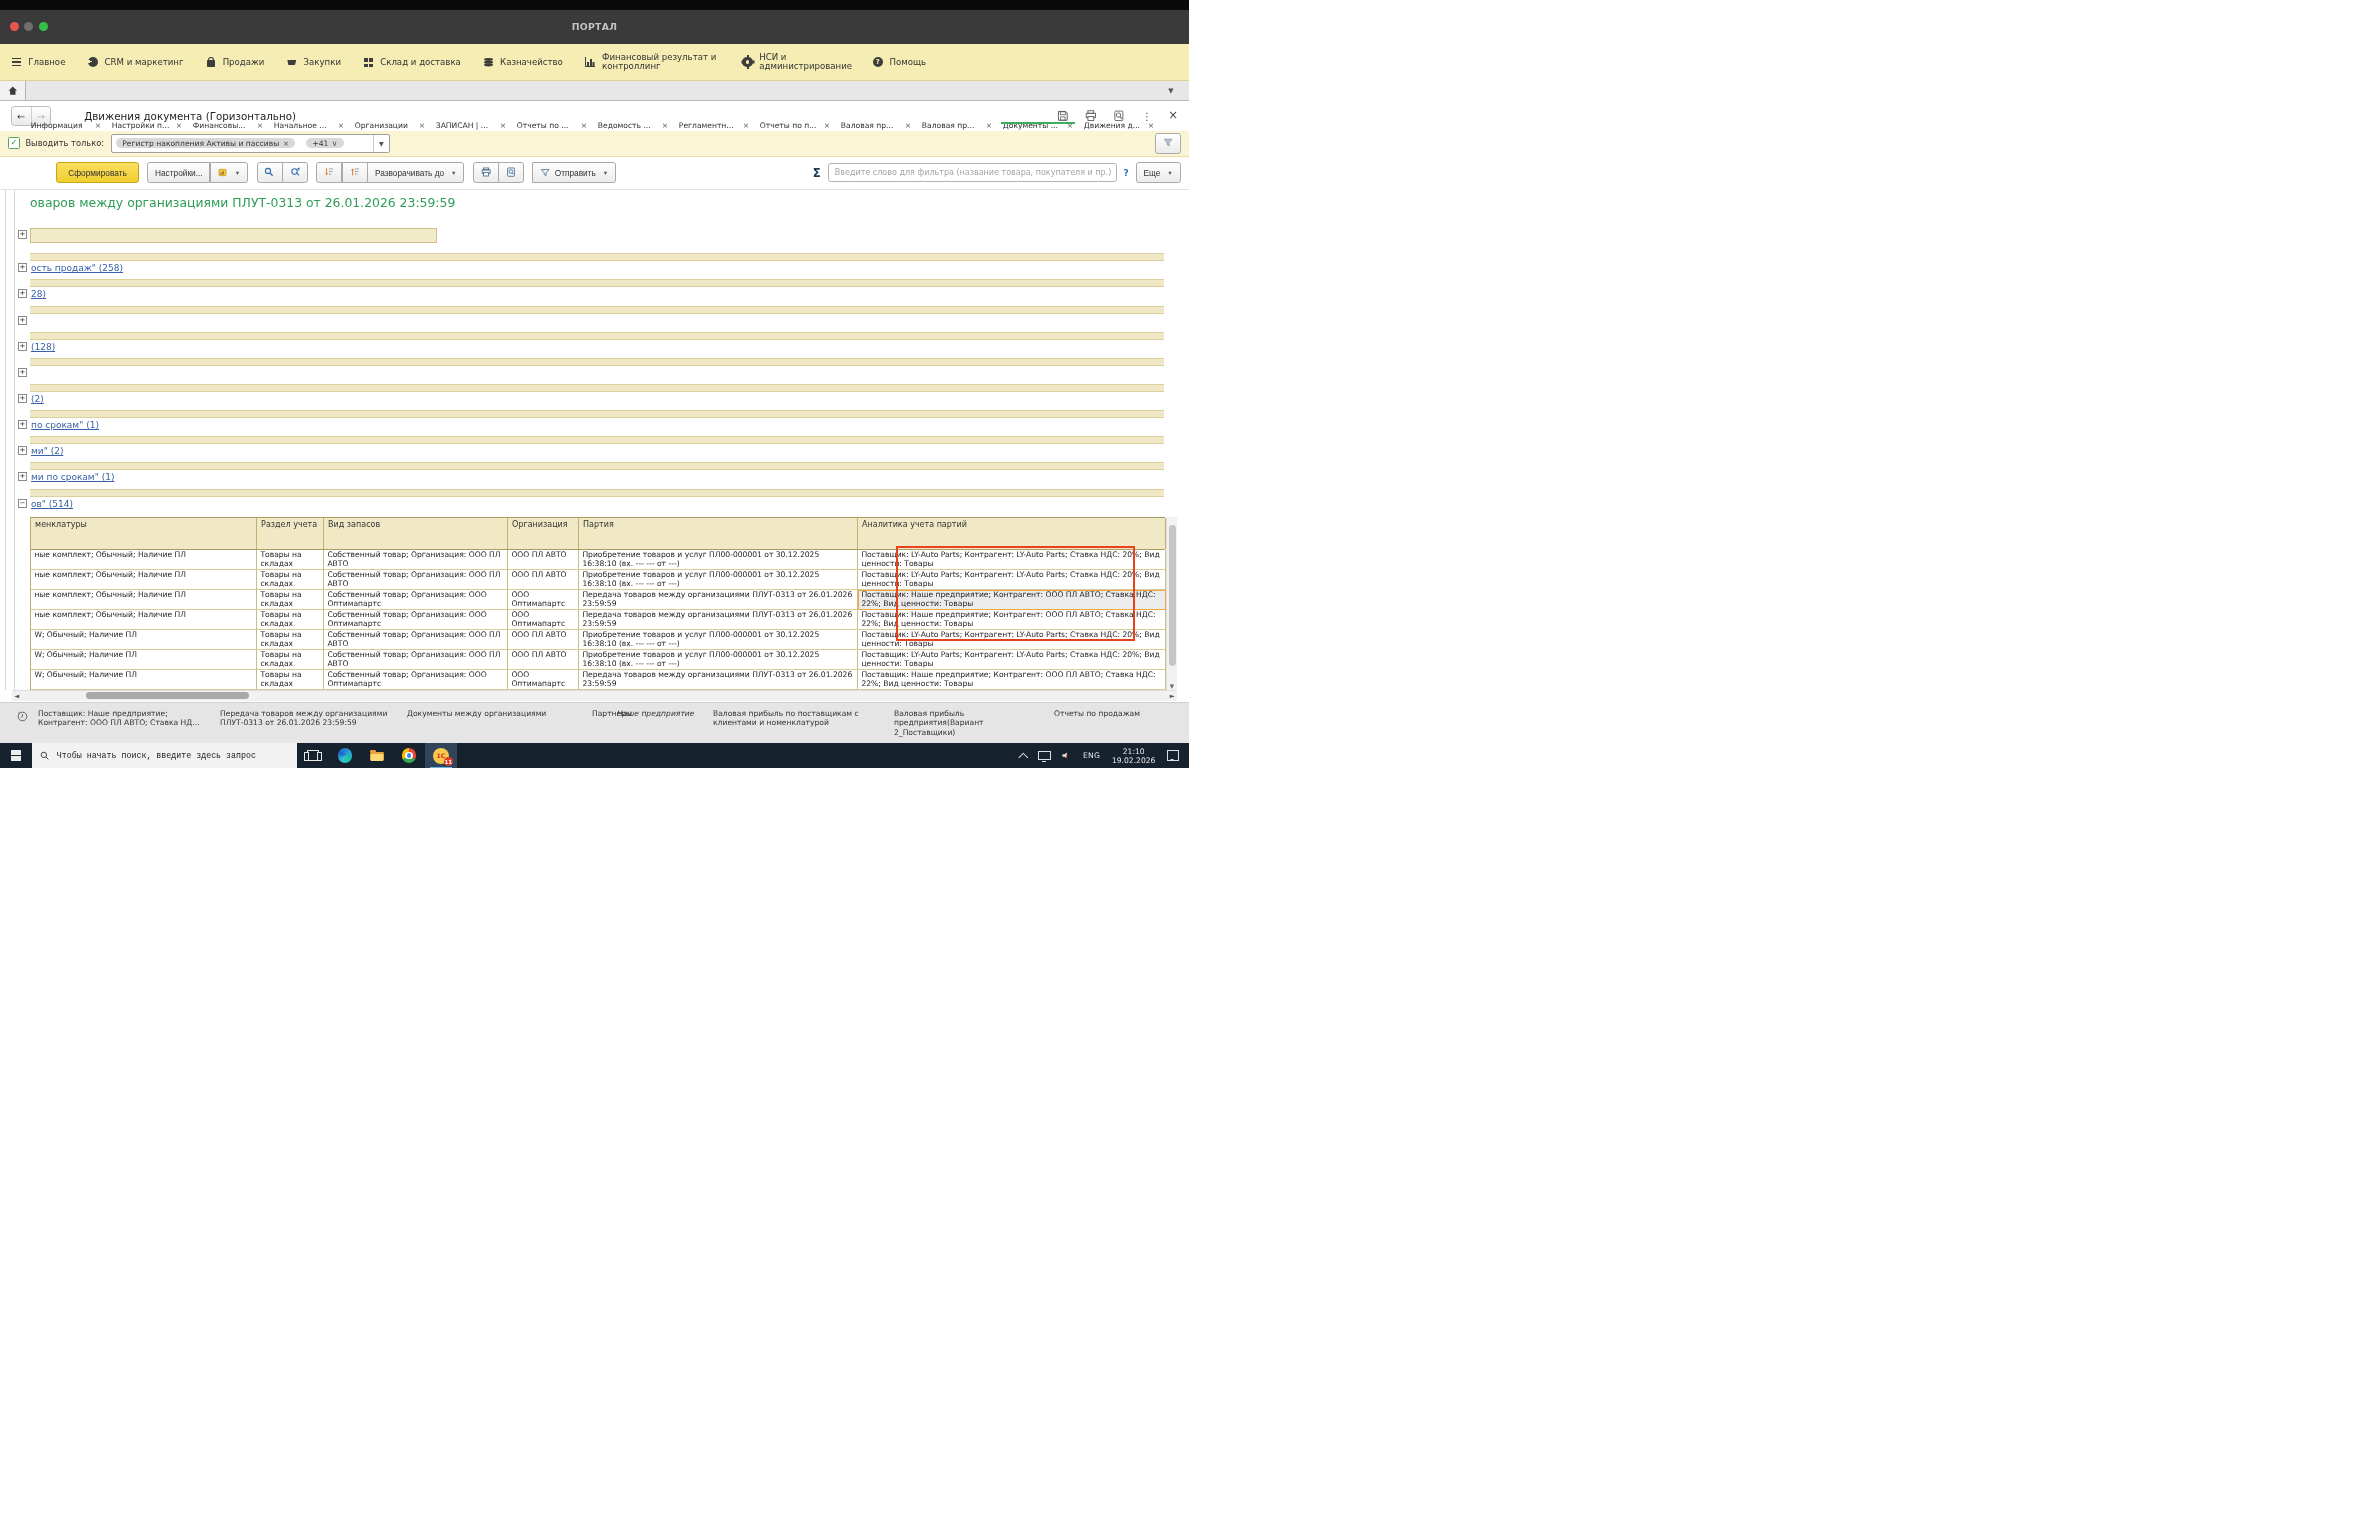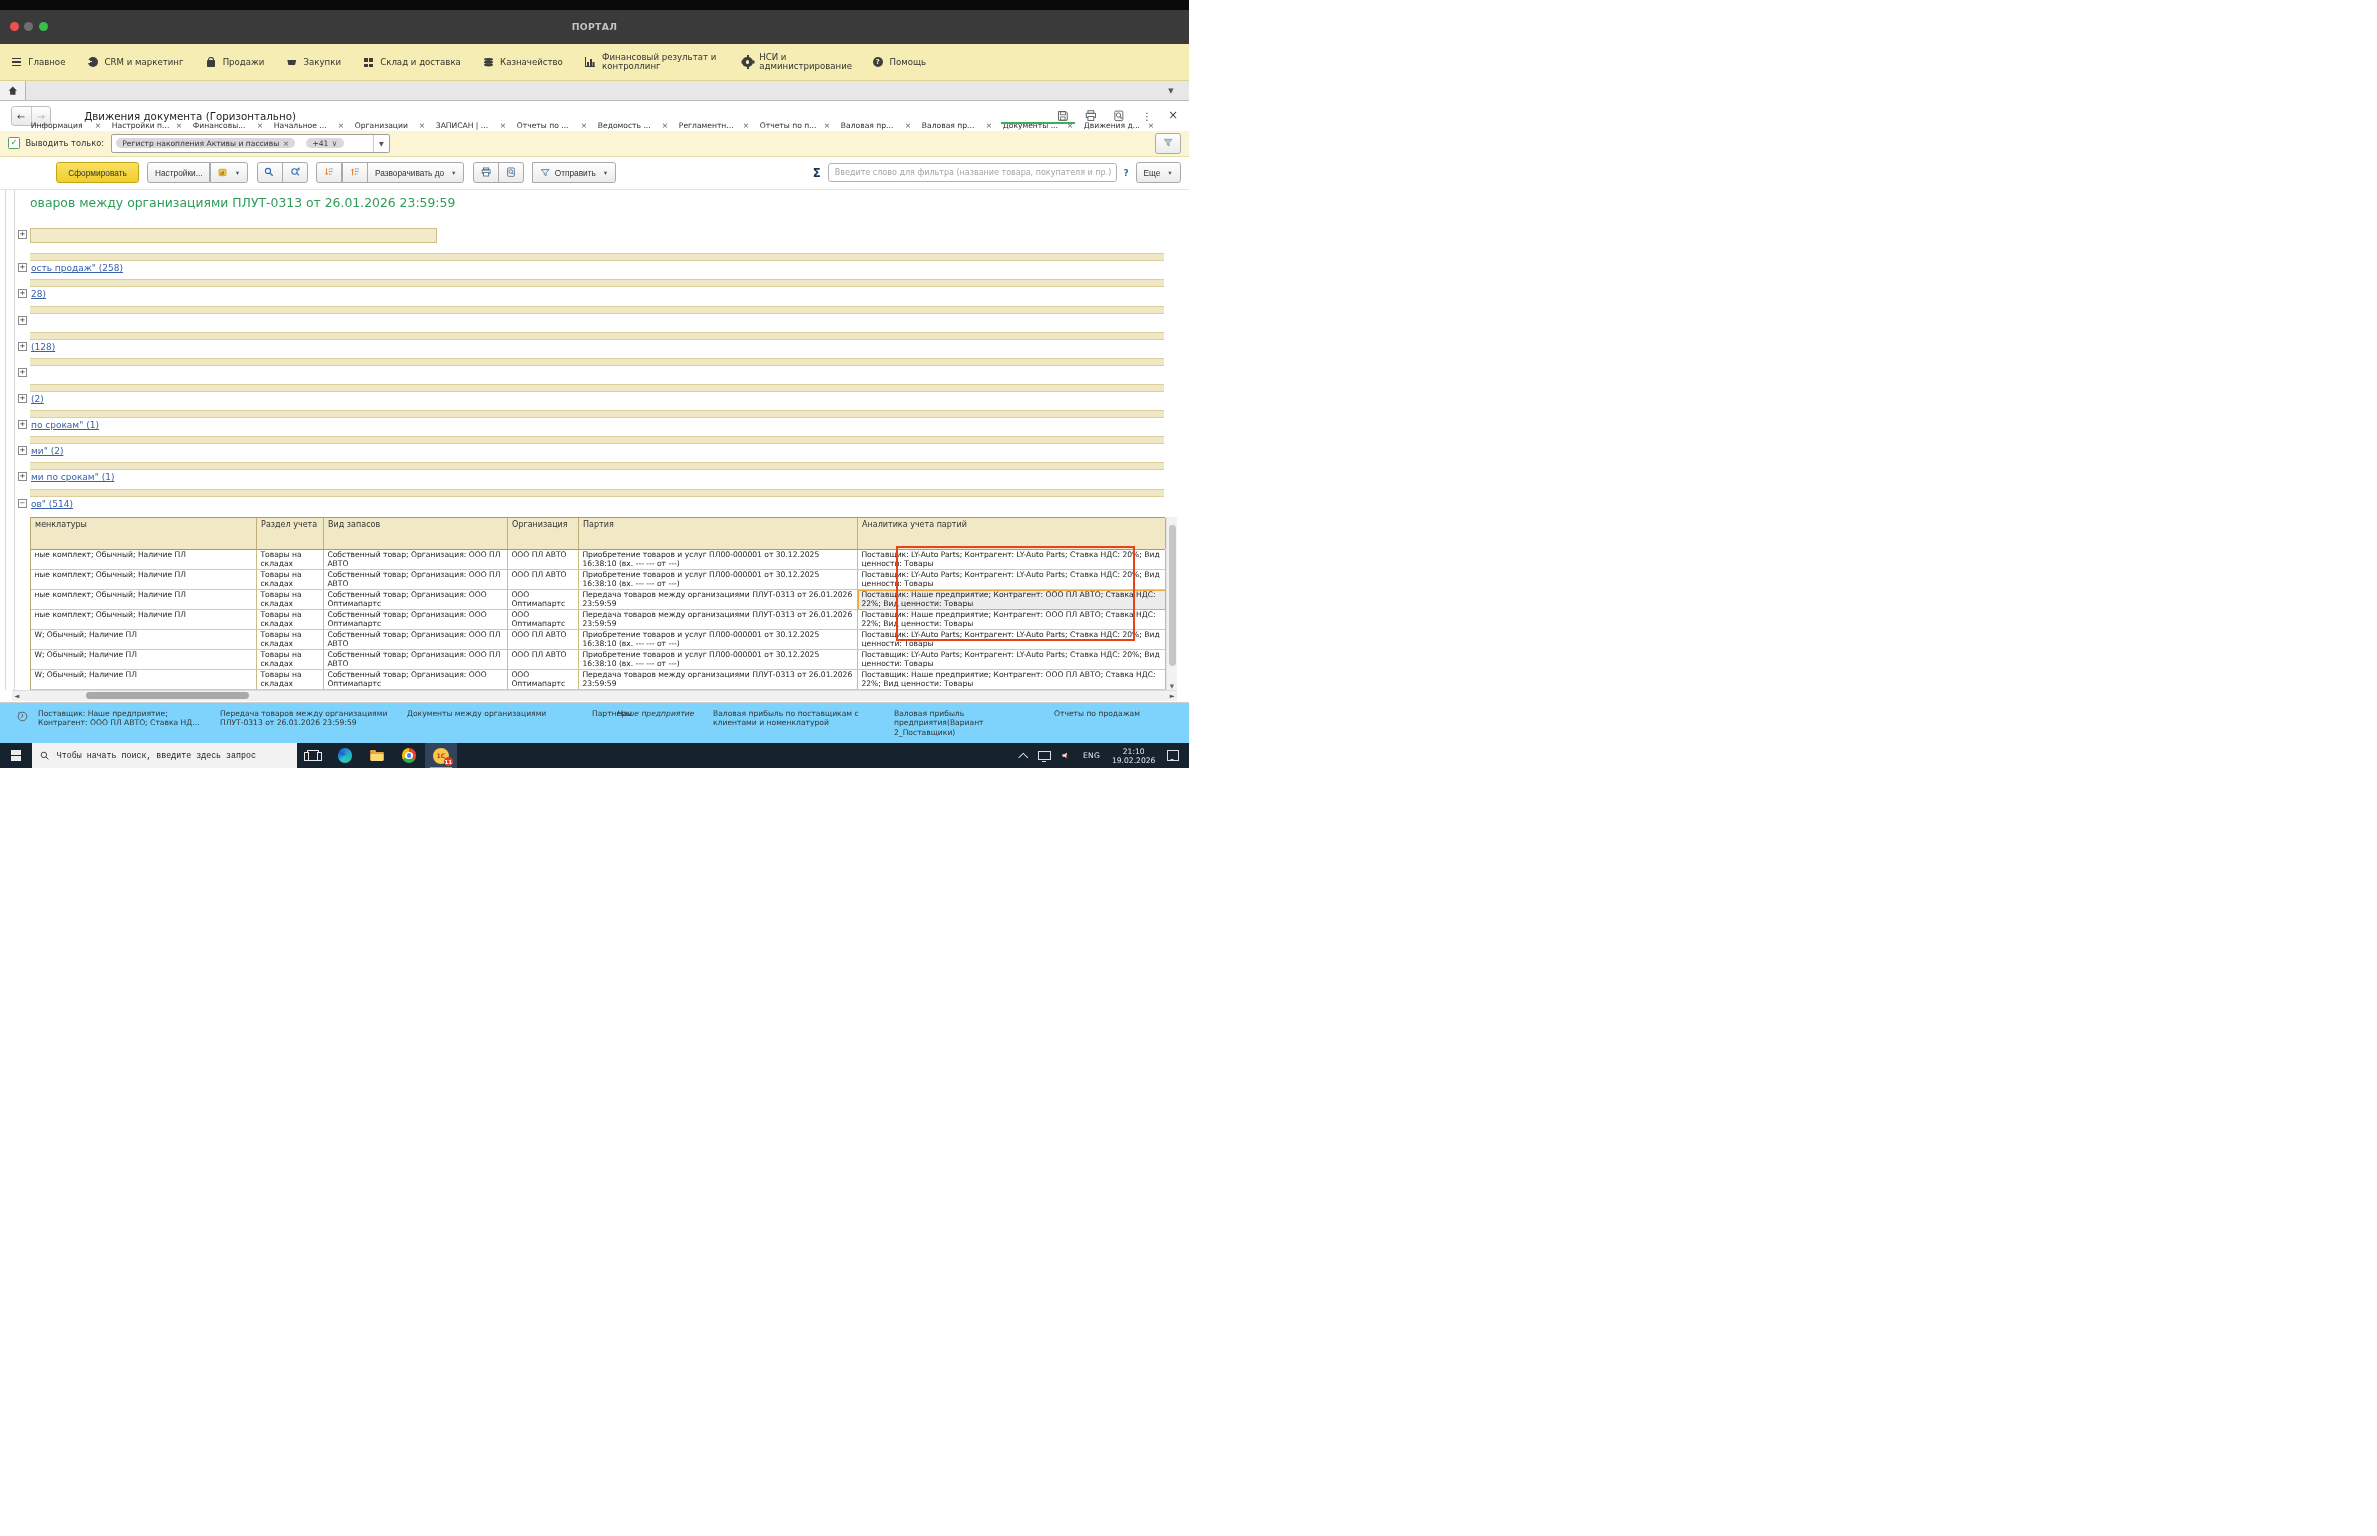--- a/index.html
+++ b/index.html
@@ -112,21 +112,21 @@
   .cellsel{background:#ececec;outline:1.4px solid #f0a73c;outline-offset:-1.4px;}
   .red-box{position:absolute;left:896px;top:356px;width:235px;height:91px;border:2.8px solid #e8421c;z-index:6;pointer-events:none;}
   .vscroll{position:absolute;right:12.4px;top:327px;width:10.3px;height:173px;background:#f2f2f2;border-left:0.7px solid #e2e2e2;box-sizing:border-box;}
   .vthumb{position:absolute;left:1.4px;top:8.3px;width:6.9px;height:141px;background:#c6c6c6;border-radius:3.4px;}
   .varrow{position:absolute;bottom:0.7px;left:0;right:0;text-align:center;font-size:5.5px;color:#666;}
   .hscroll{position:absolute;left:12.4px;right:12.4px;top:500px;height:11px;background:#f1f1f1;border-top:0.7px solid #ddd;box-sizing:border-box;}
   .hthumb{position:absolute;left:74px;top:1.4px;width:163px;height:7.6px;background:#a9a9a9;border-radius:3.4px;}
   .harrow{position:absolute;top:1.4px;font-size:6.2px;color:#555;}
   .harrow.l{left:2.1px;}.harrow.r{right:2.1px;}
   
-  .statusbar{position:relative;height:41px;background:#7dd3fc;border-top:0.7px solid #cfcfcf;box-sizing:border-box;}
+  .statusbar{position:relative;height:41px;background:#e5e5e5;border-top:0.7px solid #cfcfcf;box-sizing:border-box;}
   .status-item{position:absolute;top:6.2px;font-size:7.6px;line-height:9.6px;color:#333;}
   .clock-ic{position:absolute;left:16.5px;top:8.3px;}
   
   .taskbar{height:26px;background:#17222f;display:flex;align-items:stretch;color:#e8e8e8;}
   .tb-btn{width:32px;display:flex;align-items:center;justify-content:center;flex:0 0 auto;position:relative;}
   .winlogo{width:10.3px;height:10.3px;display:grid;grid-template-columns:4.8px 4.8px;grid-template-rows:4.8px 4.8px;gap:0.7px;}
   .winlogo i{background:#ececec;}
   .tb-search{width:265px;background:#f2f2f2;color:#222;display:flex;align-items:center;gap:6.9px;padding:0 8.3px;
              font-size:8.3px;box-sizing:border-box;flex:0 0 auto;white-space:nowrap;overflow:hidden;font-family:Liberation Mono, monospace;}
   .taskview{width:10.3px;height:9px;border:1px solid #e8e8e8;position:relative;}

